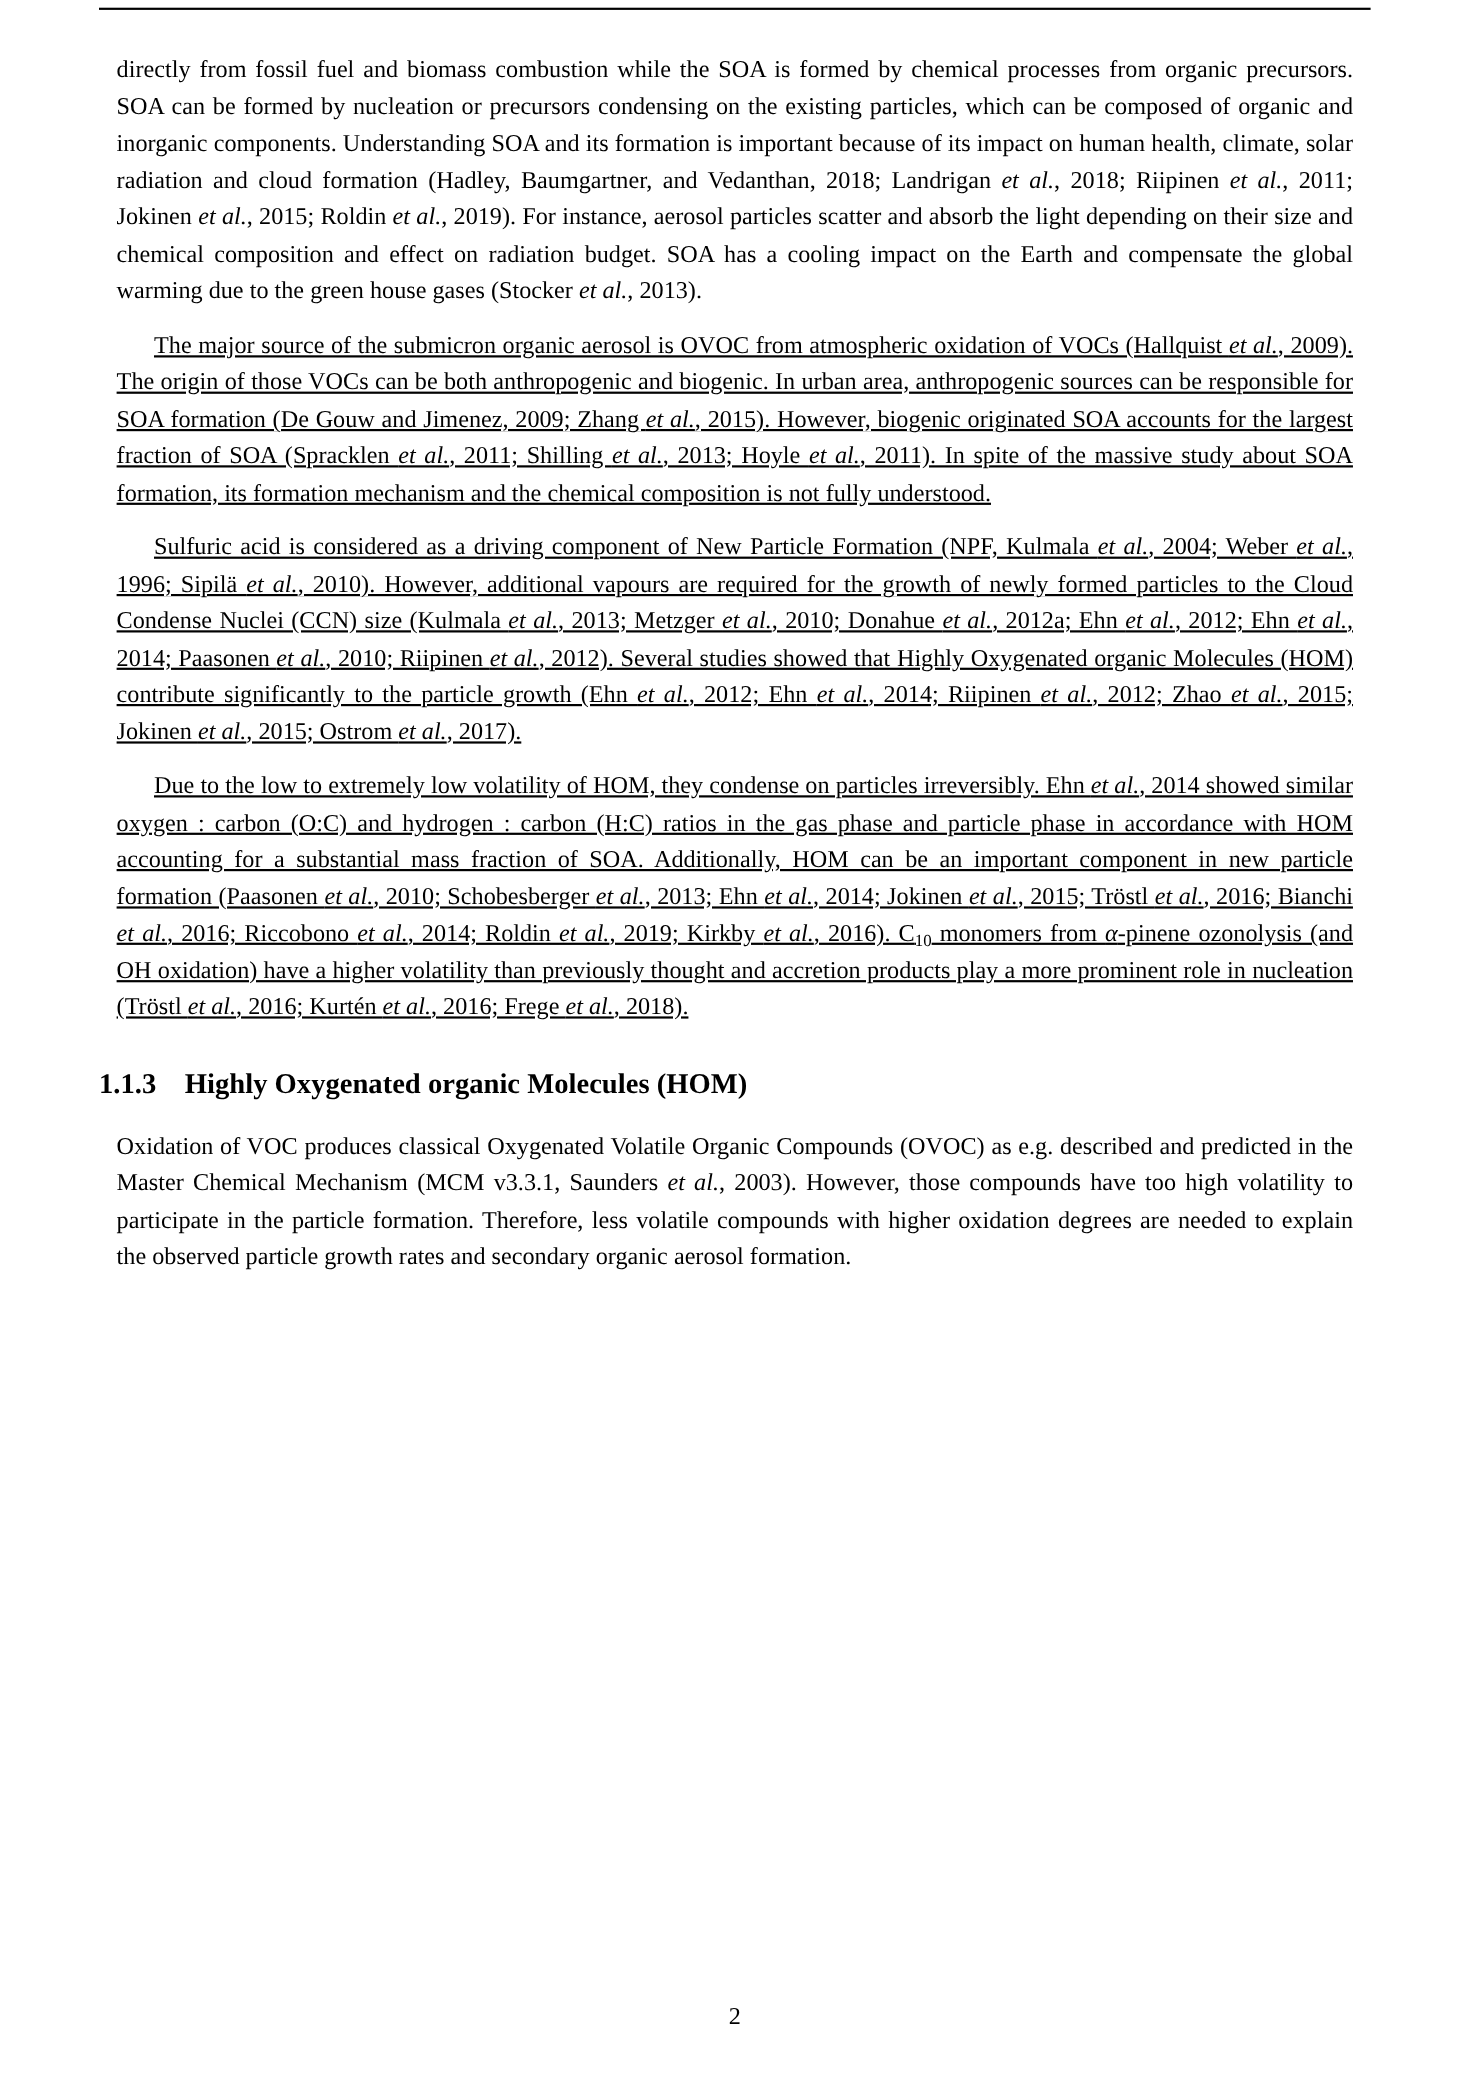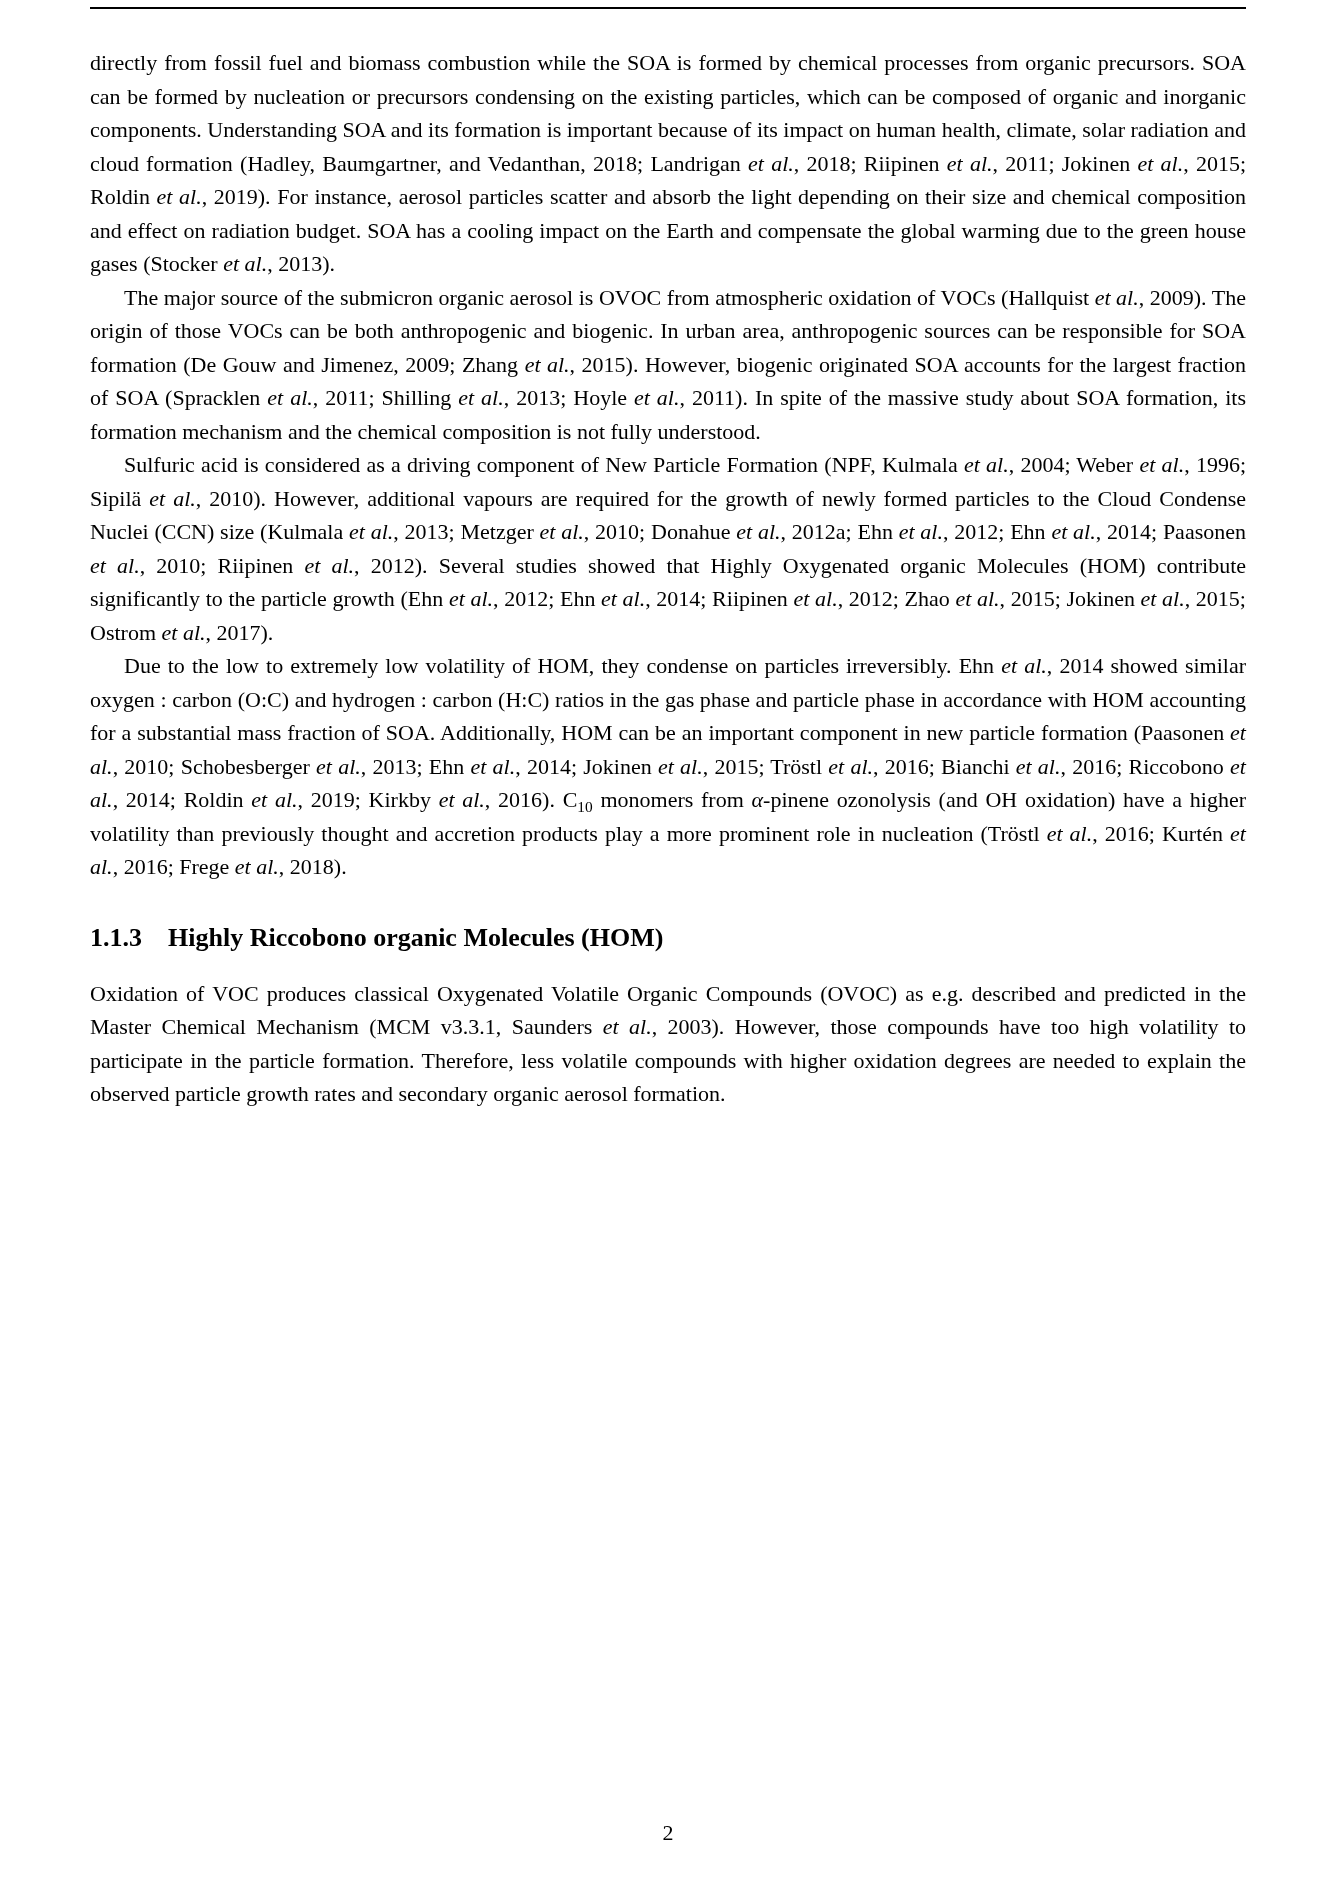--- a/index.html
+++ b/index.html
@@ -28,22 +28,22 @@
     margin-top: 7px;
     border-bottom: 2px solid #000000;
     height: 0;
   }
   .body-text {
     margin-top: 37px;
     font-size: 22px;
     line-height: 33.5px;
     text-align: justify;
   }
-  .para { margin: 0; }
-  .para.indent { text-indent: 34px; }
+  .para { margin: 16px; }
+  .para.indent { text-indent: 34px; text-decoration: underline; }
   .section-heading {
     margin: 39px 0 24px 0;
     font-size: 26px;
     line-height: 30px;
     font-weight: 700;
     text-align: left;
   }
   .section-number { display: inline-block; margin-right: 26px; font-family: Liberation Serif, serif; }
   .it { font-style: italic; }
   sub { font-size: 70%; line-height: 0; }
@@ -61,19 +61,19 @@
 
 <div class="page">
   <div class="content">
     <div class="header-rule"></div>
     <div class="body-text">
       <p class="para noindent"><span>directly from fossil fuel and biomass combustion while the SOA is formed by chemical processes from organic precursors. SOA can be formed by nucleation or precursors condensing on the existing particles, which can be composed of organic and inorganic components. Understanding SOA and its formation is important because of its impact on human health, climate, solar radiation and cloud formation (Hadley, Baumgartner, and Vedanthan, 2018; Landrigan </span><span class="it">et al.</span><span>, 2018; Riipinen </span><span class="it">et al.</span><span>, 2011; Jokinen </span><span class="it">et al.</span><span>, 2015; Roldin </span><span class="it">et al.</span><span>, 2019).  For instance, aerosol particles scatter and absorb the light depending on their size and chemical composition and effect on radiation budget. SOA has a cooling impact on the Earth and compensate the global warming due to the green house gases (Stocker </span><span class="it">et al.</span><span>, 2013).</span></p>
       <p class="para indent"><span>The major source of the submicron organic aerosol is OVOC from atmospheric oxidation of VOCs (Hallquist </span><span class="it">et al.</span><span>, 2009).  The origin of those VOCs can be both anthropogenic and biogenic.  In urban area, anthropogenic sources can be responsible for SOA formation (De Gouw and Jimenez, 2009; Zhang </span><span class="it">et al.</span><span>, 2015). However, biogenic originated SOA accounts for the largest fraction of SOA (Spracklen </span><span class="it">et al.</span><span>, 2011; Shilling </span><span class="it">et al.</span><span>, 2013; Hoyle </span><span class="it">et al.</span><span>, 2011).  In spite of the massive study about SOA formation, its formation mechanism and the chemical composition is not fully understood.</span></p>
       <p class="para indent"><span>Sulfuric acid is considered as a driving component of New Particle Formation (NPF, Kulmala </span><span class="it">et al.</span><span>, 2004; Weber </span><span class="it">et al.</span><span>, 1996; Sipilä </span><span class="it">et al.</span><span>, 2010). However, additional vapours are required for the growth of newly formed particles to the Cloud Condense Nuclei (CCN) size (Kulmala </span><span class="it">et al.</span><span>, 2013; Metzger </span><span class="it">et al.</span><span>, 2010; Donahue </span><span class="it">et al.</span><span>, 2012a; Ehn </span><span class="it">et al.</span><span>, 2012; Ehn </span><span class="it">et al.</span><span>, 2014; Paasonen </span><span class="it">et al.</span><span>, 2010; Riipinen </span><span class="it">et al.</span><span>, 2012). Several studies showed that Highly Oxygenated organic Molecules (HOM) contribute significantly to the particle growth (Ehn </span><span class="it">et al.</span><span>, 2012; Ehn </span><span class="it">et al.</span><span>, 2014; Riipinen </span><span class="it">et al.</span><span>, 2012; Zhao </span><span class="it">et al.</span><span>, 2015; Jokinen </span><span class="it">et al.</span><span>, 2015; Ostrom </span><span class="it">et al.</span><span>, 2017).</span></p>
       <p class="para indent"><span>Due to the low to extremely low volatility of HOM, they condense on particles irreversibly. Ehn </span><span class="it">et al.</span><span>, 2014 showed similar oxygen : carbon (O:C) and hydrogen : carbon (H:C) ratios in the gas phase and particle phase in accordance with HOM accounting for a substantial mass fraction of SOA. Additionally, HOM can be an important component in new particle formation (Paasonen </span><span class="it">et al.</span><span>, 2010; Schobesberger </span><span class="it">et al.</span><span>, 2013; Ehn </span><span class="it">et al.</span><span>, 2014; Jokinen </span><span class="it">et al.</span><span>, 2015; Tröstl </span><span class="it">et al.</span><span>, 2016; Bianchi </span><span class="it">et al.</span><span>, 2016; Riccobono </span><span class="it">et al.</span><span>, 2014; Roldin </span><span class="it">et al.</span><span>, 2019; Kirkby </span><span class="it">et al.</span><span>, 2016).  C</span><sub>10</sub><span> monomers from </span><span class="it">α</span><span>-pinene ozonolysis (and OH oxidation) have a higher volatility than previously thought and accretion products play a more prominent role in nucleation (Tröstl </span><span class="it">et al.</span><span>, 2016; Kurtén </span><span class="it">et al.</span><span>, 2016; Frege </span><span class="it">et al.</span><span>, 2018).</span></p>
       <h2 class="section-heading">
-        <span class="section-number">1.1.3</span><span class="section-title">Highly Riccobono organic Molecules (HOM)</span>
+        <span class="section-number">1.1.3</span><span class="section-title">Highly Oxygenated organic Molecules (HOM)</span>
       </h2>
       <p class="para noindent"><span>Oxidation of VOC produces classical Oxygenated Volatile Organic Compounds (OVOC) as e.g.  described and predicted in the Master Chemical Mechanism (MCM v3.3.1, Saunders </span><span class="it">et al.</span><span>, 2003).  However, those compounds have too high volatility to participate in the particle formation.  Therefore, less volatile compounds with higher oxidation degrees are needed to explain the observed particle growth rates and secondary organic aerosol formation.</span></p>
     </div>
   </div>
   <div class="page-number">2</div>
 </div>
 
 </body></html>

